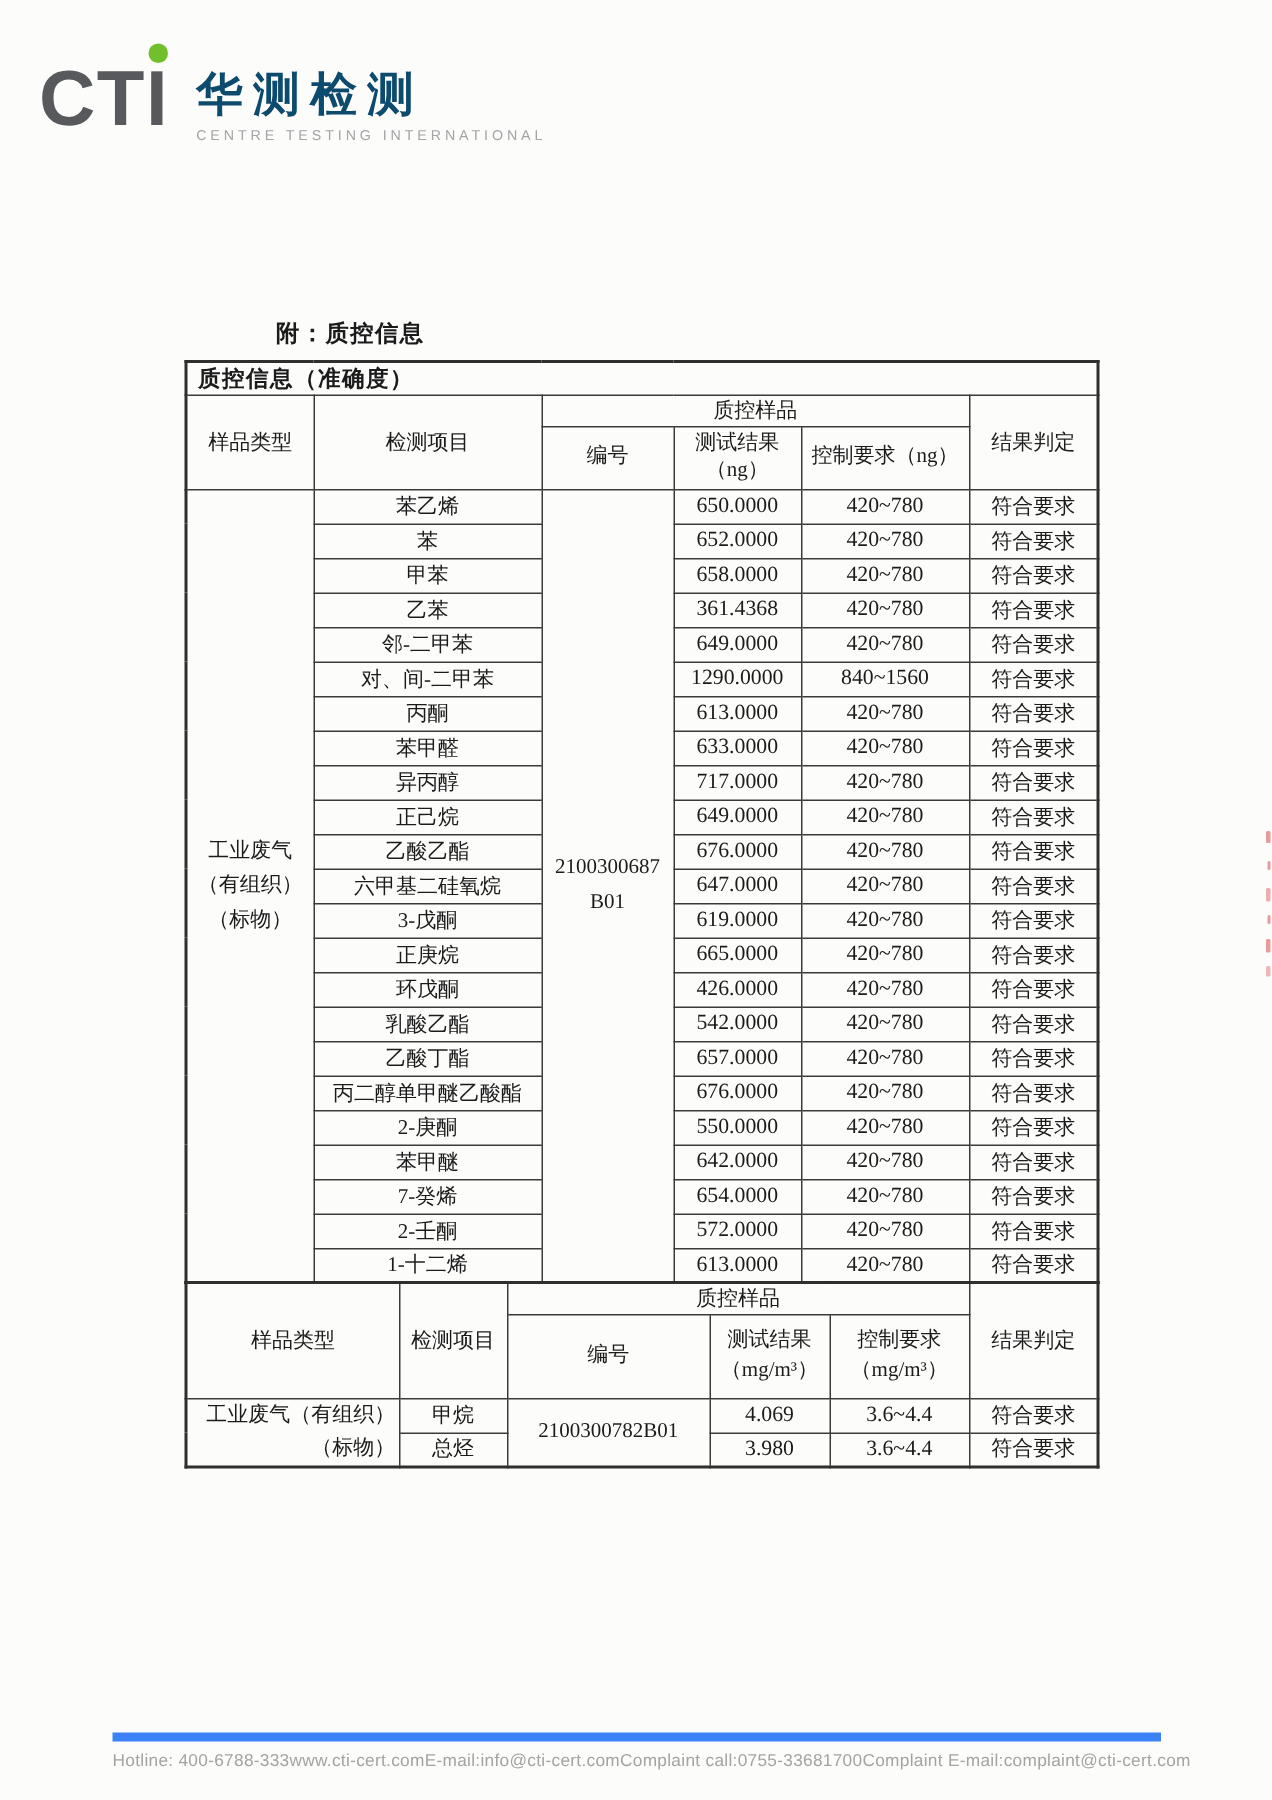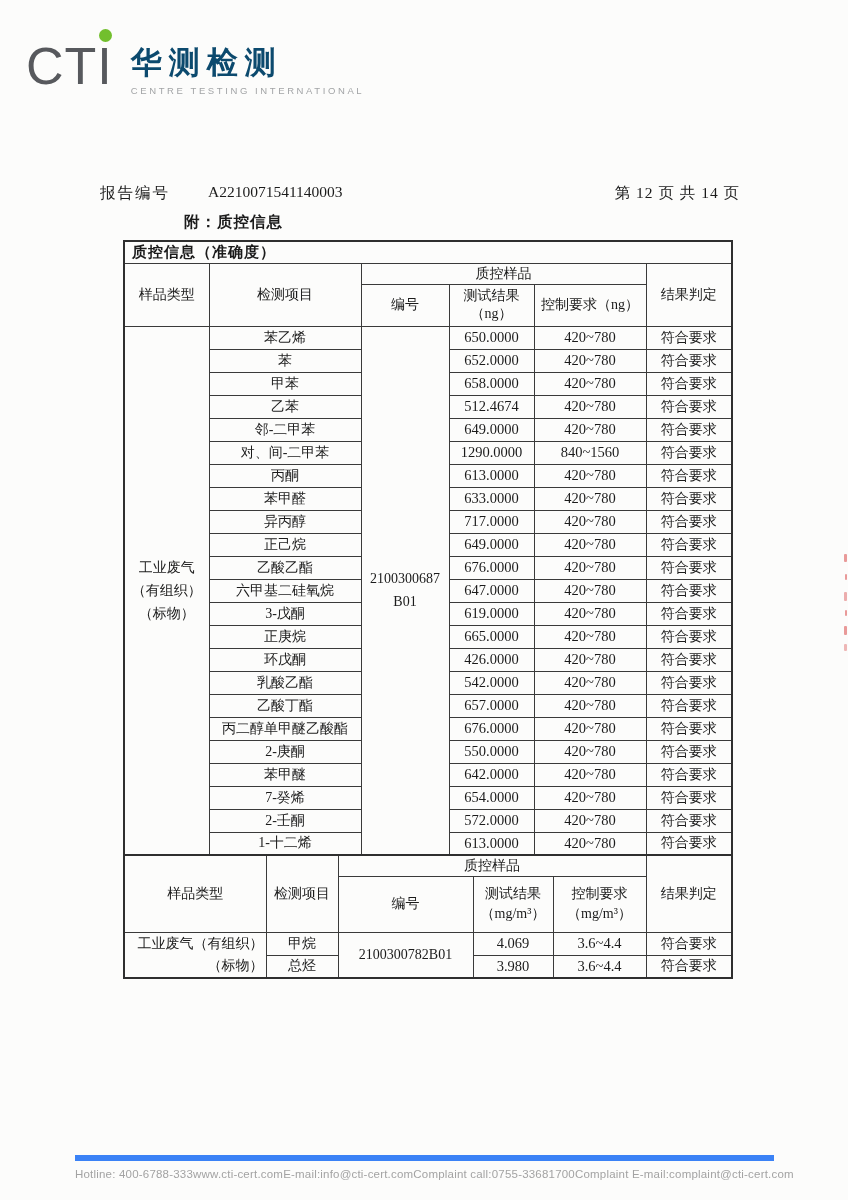--- a/index.html
+++ b/index.html
@@ -6,21 +6,21 @@
   html,body { background:#e8e8e8; }
   .page {
     position:relative; width:848px; height:1200px; margin:0 auto;
     background:#fcfcfb; overflow:hidden;
     font-family:"Liberation Serif","DejaVu Serif",serif; color:#1b1b1b;
   }
 
   
   .logo { position:absolute; left:26px; top:36px; display:flex; align-items:flex-start; }
   .logo-cti { position:relative; font-family:"Liberation Sans","DejaVu Sans",sans-serif;
-    font-weight:normal; font-size:52px; line-height:60px; letter-spacing:1px; color:#57595d; }
+    font-weight:bold; font-size:52px; line-height:60px; letter-spacing:1px; color:#57595d; }
   .cti-i { position:relative; display:inline-block; }
   .logo-dot { position:absolute; top:-7px; left:2px; width:13px; height:13px;
     border-radius:50%; background:#72bf2d; }
   .logo-cn { margin-left:18px; padding-top:10px; }
   .logo-chinese { font-family:"Liberation Sans","DejaVu Sans",sans-serif;
     font-size:31px; line-height:34px; letter-spacing:7px; color:#0c4a6e; font-weight:bold; }
   .logo-english { margin-top:5px; font-family:"Liberation Sans","DejaVu Sans",sans-serif;
     font-size:9.5px; letter-spacing:2.6px; color:#a2a4a6; }
 
   
@@ -77,25 +77,20 @@
 <div class="page">
 
   <div class="logo">
     <div class="logo-cti"><span>CT</span><span class="cti-i"><span>I</span><span class="logo-dot"></span></span></div>
     <div class="logo-cn">
       <div class="logo-chinese">华测检测</div>
       <div class="logo-english">CENTRE TESTING INTERNATIONAL</div>
     </div>
   </div>
 
-  <div class="meta">
-    <span class="meta-label">报告编号</span>
-    <span class="meta-value">A2210071541140003</span>
-    <span class="meta-page">第 12 页 共 14 页</span>
-  </div>
 
   <div class="attach-title">附：质控信息</div>
 
   <div class="tables">
 
     <table class="qc" id="t1">
       <colgroup>
         <col style="width:85px">
           <col style="width:152px">
           <col style="width:88px">
@@ -145,21 +140,21 @@
             <td class="c-judge">符合要求</td>
           </tr>
           <tr>
             <td class="c-item">甲苯</td>
             <td class="c-num">658.0000</td>
             <td class="c-num">420~780</td>
             <td class="c-judge">符合要求</td>
           </tr>
           <tr>
             <td class="c-item">乙苯</td>
-            <td class="c-num">512.4674</td>
+            <td class="c-num">361.4368</td>
             <td class="c-num">420~780</td>
             <td class="c-judge">符合要求</td>
           </tr>
           <tr>
             <td class="c-item">邻-二甲苯</td>
             <td class="c-num">649.0000</td>
             <td class="c-num">420~780</td>
             <td class="c-judge">符合要求</td>
           </tr>
           <tr>

